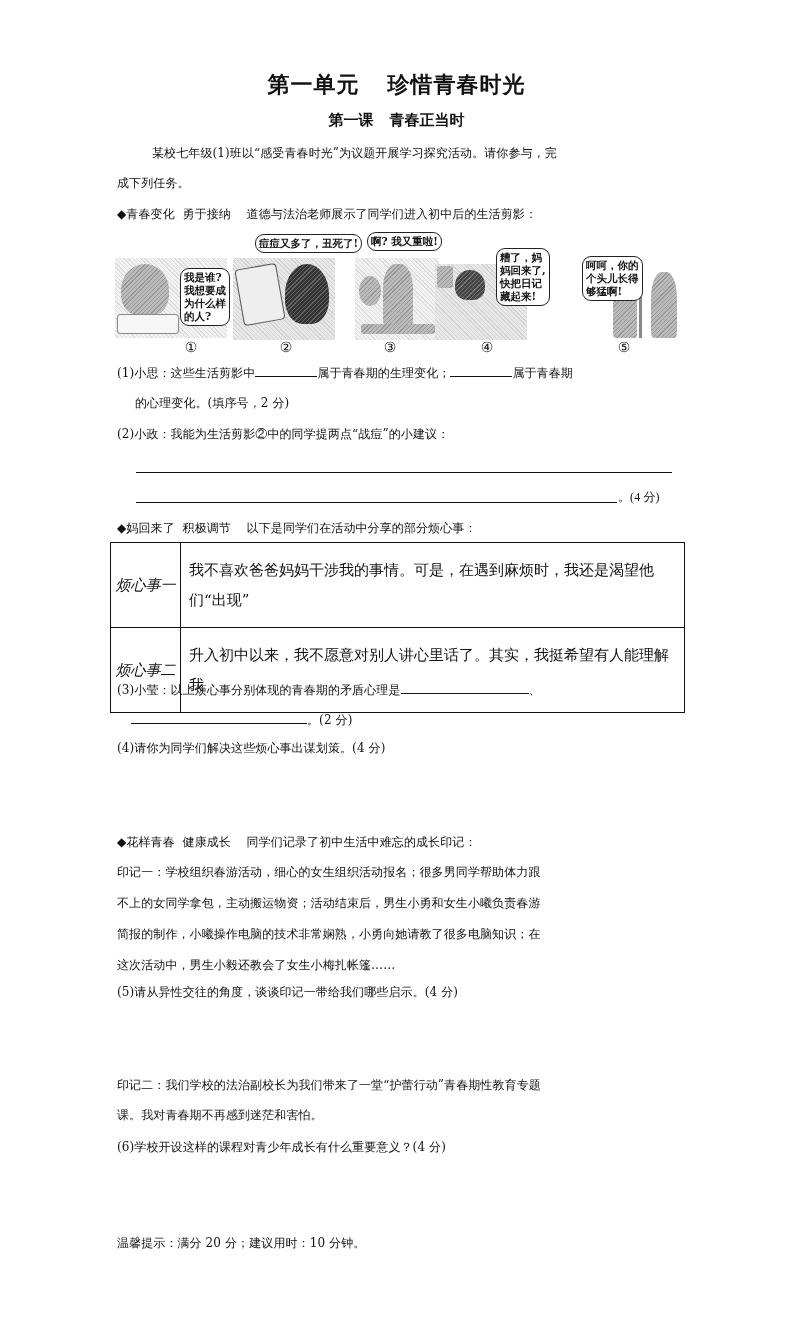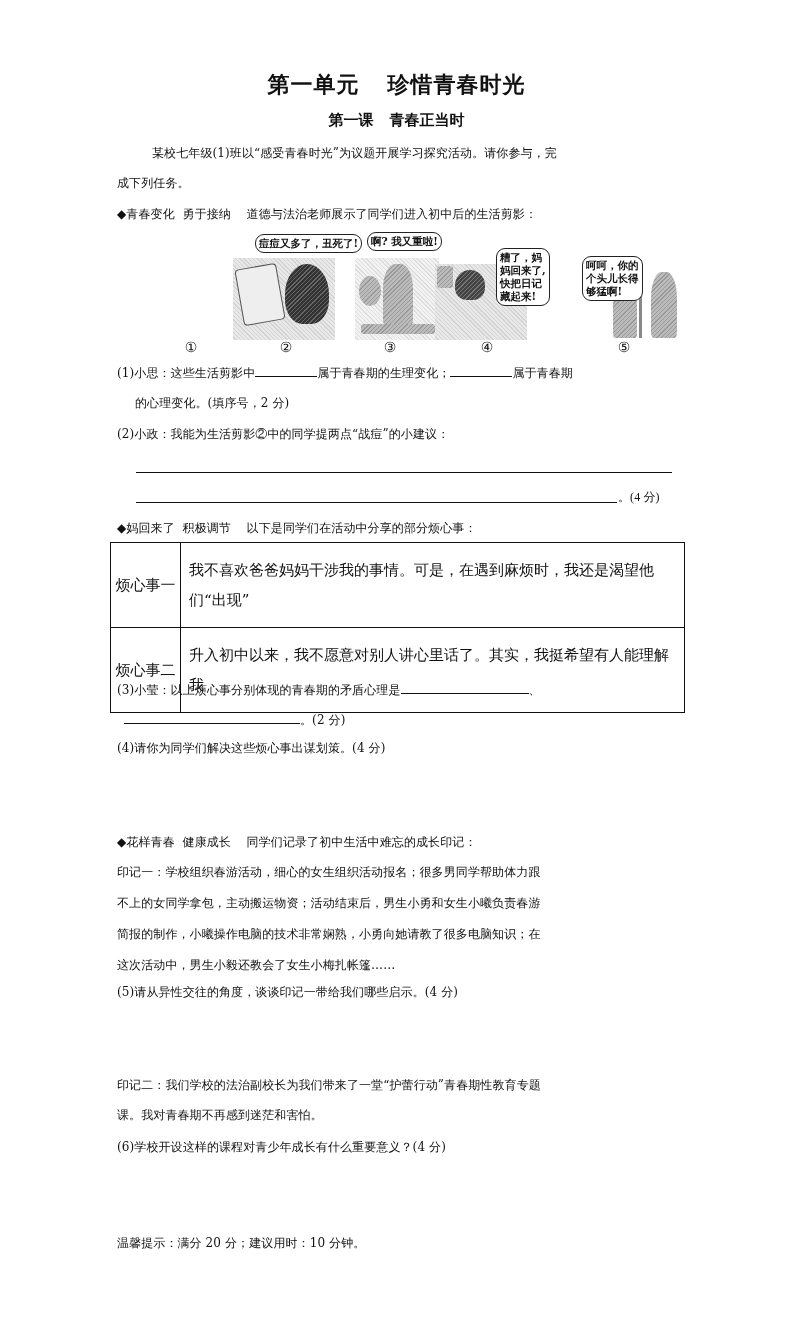--- a/index.html
+++ b/index.html
@@ -21,21 +21,21 @@
   }
   .subtitle .gap { display: inline-block; width: 16px; }
   .blank { display: inline-block; border-bottom: 1.3px solid #111; height: 15px; vertical-align: baseline; }
   .hline { position: absolute; border-top: 1.3px solid #111; height: 0; }
   .score { font-family: "Liberation Serif", serif; }
   table.worries {
     position: absolute; left: 110px; top: 542px; width: 575px;
     border-collapse: collapse; font-size: 15px;
   }
   table.worries td { border: 1.3px solid #111; padding: 0 6px; vertical-align: middle; }
-  table.worries td.label { width: 69px; text-align: center; padding: 0; }
+  table.worries td.label { width: 69px; text-align: center; padding: 0; font-style: italic; }
   table.worries td.content { line-height: 30px; height: 60px; padding: 12px 8px; white-space: normal; }
   .panels { position: absolute; left: 115px; top: 228px; width: 570px; height: 115px; }
   .panel {
     position: absolute; background:
       repeating-linear-gradient(45deg, #e8e8e8 0 2px, #d4d4d4 2px 3px);
   }
   .panel.light { background: repeating-linear-gradient(45deg, #f2f2f2 0 2px, #dedede 2px 3px); }
   .bubble {
     position: absolute; background: #fff; border: 1.2px solid #222; border-radius: 9px;
     font-size: 10.5px; line-height: 13px; padding: 2px 3px; font-weight: bold; white-space: pre;
@@ -56,20 +56,28 @@
   <span>第一课</span><span class="gap"></span><span>青春正当时</span>
 </div>
 
 <div class="abs t" style="left:152px; top:143px;">某校七年级(1)班以“感受青春时光”为议题开展学习探究活动。请你参与，完</div>
 <div class="abs t" style="left:117px; top:173px;">成下列任务。</div>
 
 <div class="abs t" style="left:117px; top:204px; white-space:pre;">◆青春变化  勇于接纳    道德与法治老师展示了同学们进入初中后的生活剪影：</div>
 
 <div class="panels">
 
+  <div class="panel light" style="left:0; top:30px; width:112px; height:80px;">
+    <div class="figure" style="left:6px; top:6px; width:48px; height:52px;"></div>
+    <div class="figure" style="left:2px; top:56px; width:60px; height:18px; border-radius:3px; background:#f6f6f6; border:1px solid #888;"></div>
+    <div class="bubble" style="left:65px; top:10px;">我是谁?
+我想要成
+为什么样
+的人?</div>
+  </div>
 
   <div class="panel" style="left:118px; top:30px; width:102px; height:82px;">
     <div class="figure" style="left:6px; top:8px; width:40px; height:55px; border-radius:4px; transform:rotate(-10deg); background:#eee; border:1px solid #555;"></div>
     <div class="figure" style="left:52px; top:6px; width:44px; height:60px; background:repeating-linear-gradient(-45deg,#333 0 2px,#666 2px 3px);"></div>
   </div>
   <div class="bubble" style="left:140px; top:6px;">痘痘又多了，丑死了!</div>
 
   <div class="panel light" style="left:240px; top:30px; width:84px; height:82px;">
     <div class="figure" style="left:4px; top:18px; width:22px; height:30px; border-radius:50%;"></div>
     <div class="figure" style="left:28px; top:6px; width:30px; height:62px; border-radius:40% 40% 10% 10%;"></div>
@@ -123,21 +131,21 @@
   <tr>
     <td class="label">烦心事二</td>
     <td class="content">升入初中以来，我不愿意对别人讲心里话了。其实，我挺希望有人能理解我</td>
   </tr>
 </tbody>
   </table>
 
 <div class="abs t" style="left:117px; top:678px;">
   <span>(3)小莹：以上烦心事分别体现的青春期的矛盾心理是</span><span class="blank" style="width:128px;"></span><span>、</span>
 </div>
-<div class="abs t" style="left:124px; top:708px;">
+<div class="abs t" style="left:131px; top:708px;">
   <span class="blank" style="width:176px;"></span><span>。(2 分)</span>
 </div>
 
 <div class="abs t" style="left:117px; top:738px;">(4)请你为同学们解决这些烦心事出谋划策。(4 分)</div>
 
 <div class="abs t" style="left:117px; top:832px; white-space:pre;">◆花样青春  健康成长    同学们记录了初中生活中难忘的成长印记：</div>
 <div class="abs t" style="left:117px; top:862px;">印记一：学校组织春游活动，细心的女生组织活动报名；很多男同学帮助体力跟</div>
 <div class="abs t" style="left:117px; top:893px;">不上的女同学拿包，主动搬运物资；活动结束后，男生小勇和女生小曦负责春游</div>
 <div class="abs t" style="left:117px; top:924px;">简报的制作，小曦操作电脑的技术非常娴熟，小勇向她请教了很多电脑知识；在</div>
 <div class="abs t" style="left:117px; top:955px;">这次活动中，男生小毅还教会了女生小梅扎帐篷……</div>

